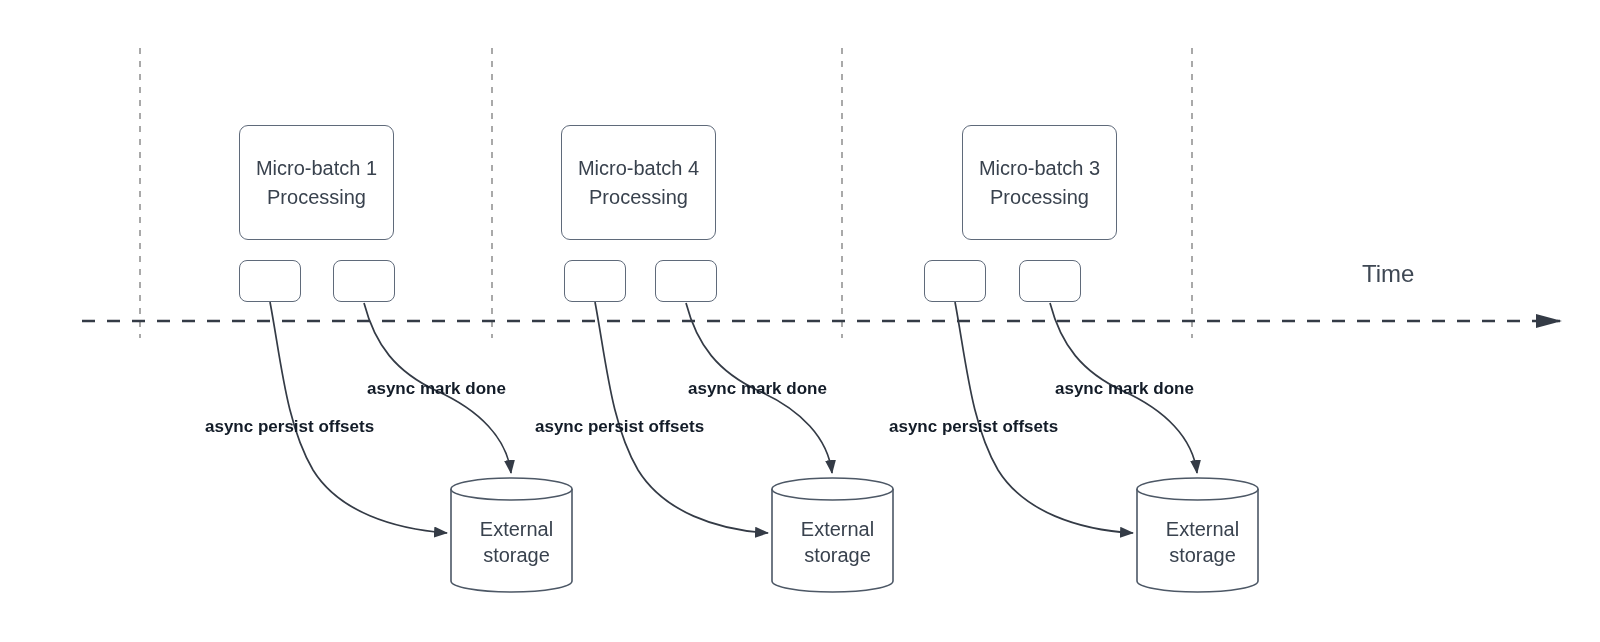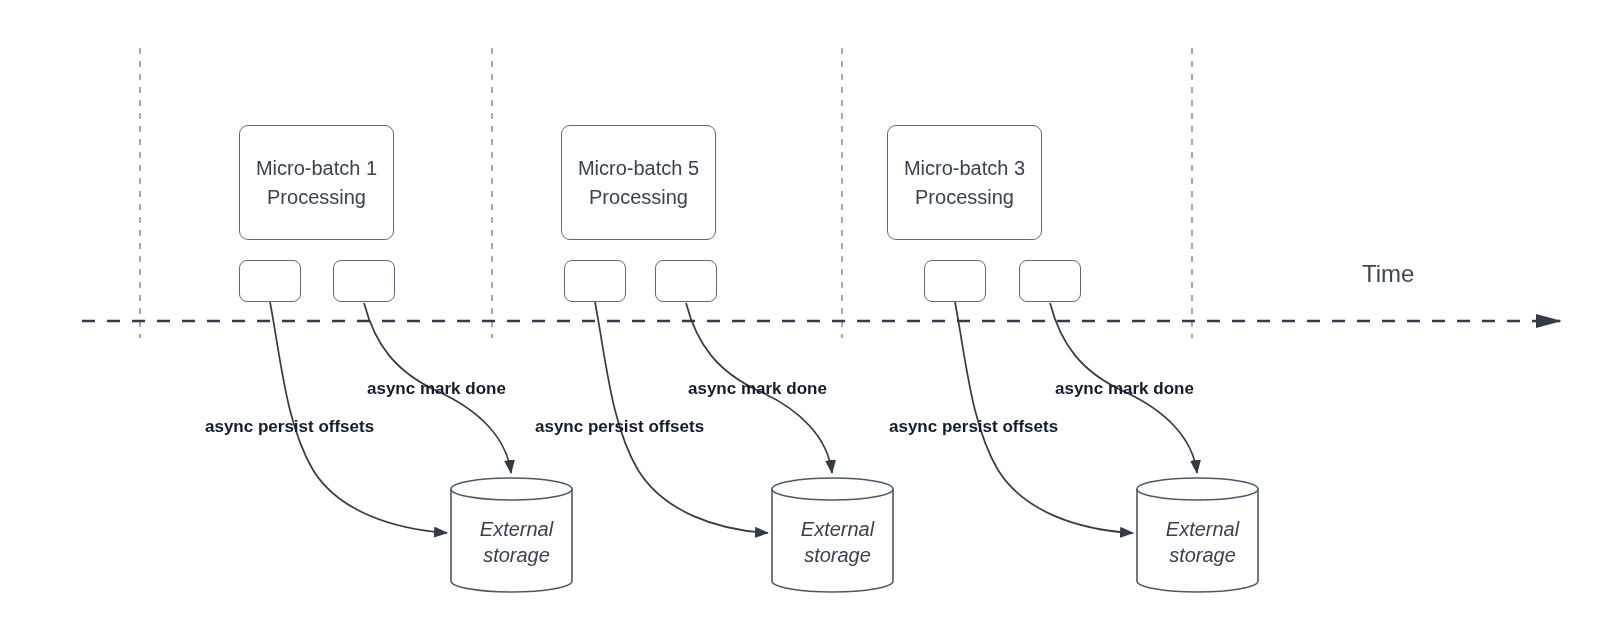--- a/index.html
+++ b/index.html
@@ -45,21 +45,20 @@
     color: #131c28;
     white-space: nowrap;
   }
   .storage-label {
     width: 131px; height: 72px;
     display: flex; align-items: center; justify-content: center;
     text-align: center;
     font-size: 20px; line-height: 26px;
     color: #39424e;
     white-space: pre-line;
-    font-style: italic;
   }
   .time-label {
     font-size: 24px;
     color: #3f4854;
     white-space: nowrap;
   }
 </style>
 </head>
 <body>
 
@@ -100,23 +99,23 @@
       <ellipse cx="832.5" cy="489" rx="60.5" ry="11" fill="#ffffff" stroke="#4d5866" stroke-width="1.6"></ellipse>
     </g>
     <g>
       <path d="M1137,489 L1137,581 A60.5,11 0 0 0 1258,581 L1258,489" fill="#ffffff" stroke="#4d5866" stroke-width="1.6"></path>
       <ellipse cx="1197.5" cy="489" rx="60.5" ry="11" fill="#ffffff" stroke="#4d5866" stroke-width="1.6"></ellipse>
     </g>
   </svg>
 
   <div class="abs batch-box" style="left:239px; top:125px;">Micro-batch 1
 Processing</div>
-  <div class="abs batch-box" style="left:561px; top:125px;">Micro-batch 5
+  <div class="abs batch-box" style="left:561px; top:125px;">Micro-batch 4
 Processing</div>
-  <div class="abs batch-box" style="left:887px; top:125px;">Micro-batch 3
+  <div class="abs batch-box" style="left:962px; top:125px;">Micro-batch 3
 Processing</div>
 
   <div class="abs mini-box" style="left:239px; top:260px;"></div>
   <div class="abs mini-box" style="left:333px; top:260px;"></div>
   <div class="abs mini-box" style="left:564px; top:260px;"></div>
   <div class="abs mini-box" style="left:655px; top:260px;"></div>
   <div class="abs mini-box" style="left:924px; top:260px;"></div>
   <div class="abs mini-box" style="left:1019px; top:260px;"></div>
 
   <div class="abs arrow-label" style="left:205px; top:417px;">async persist offsets</div>

